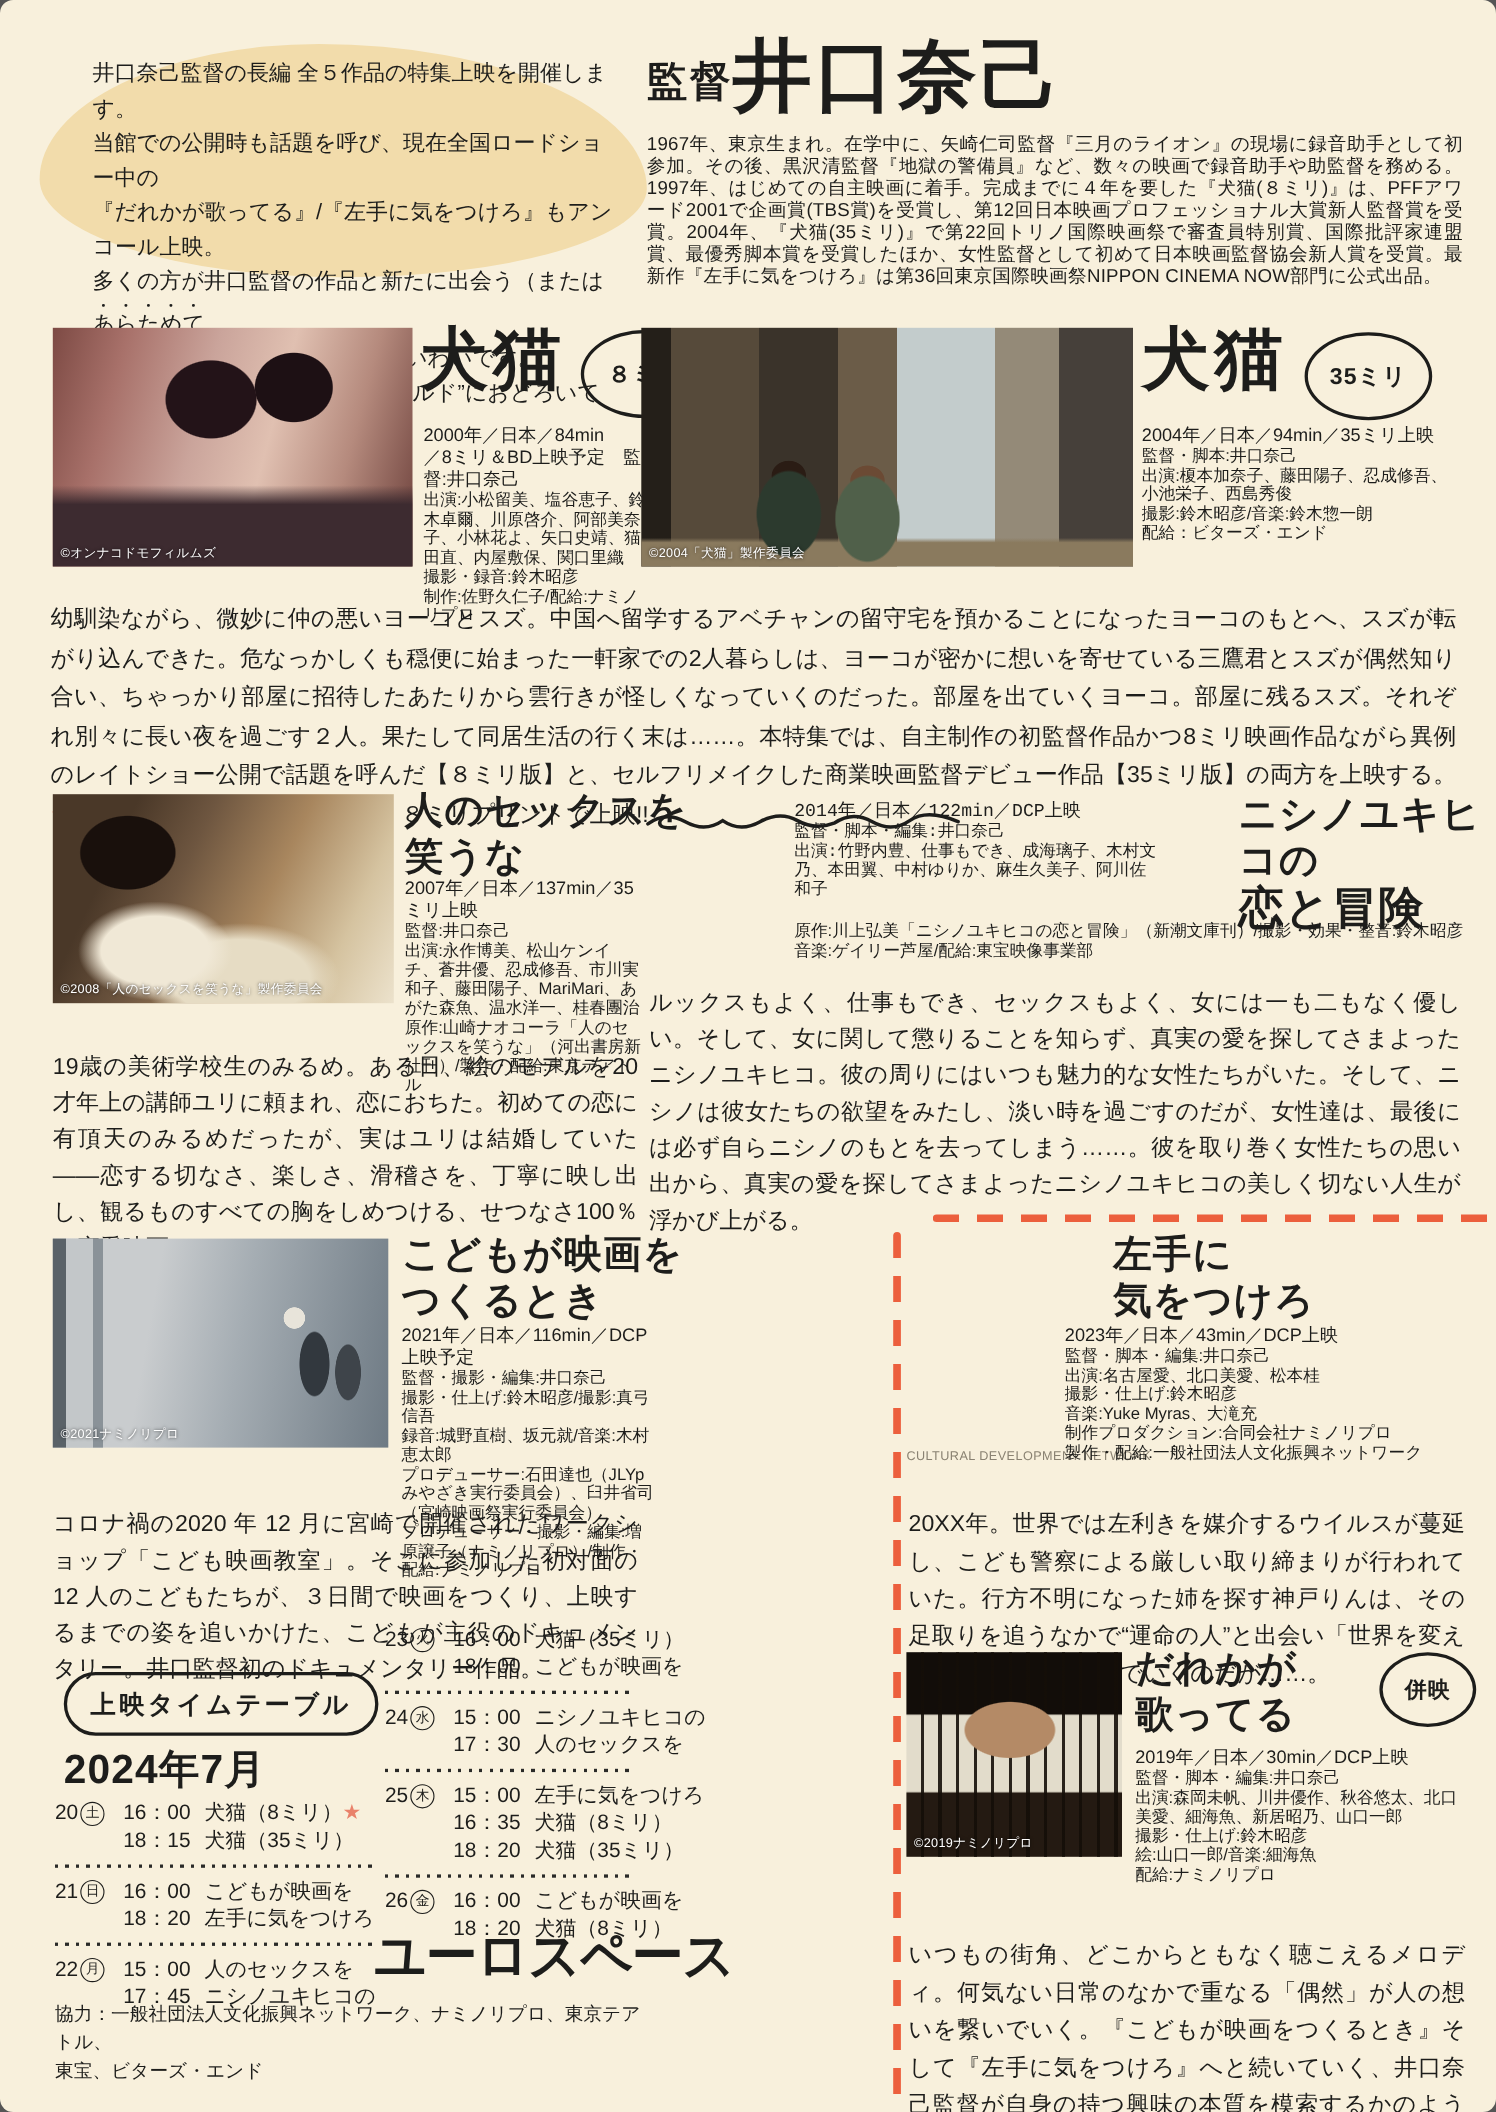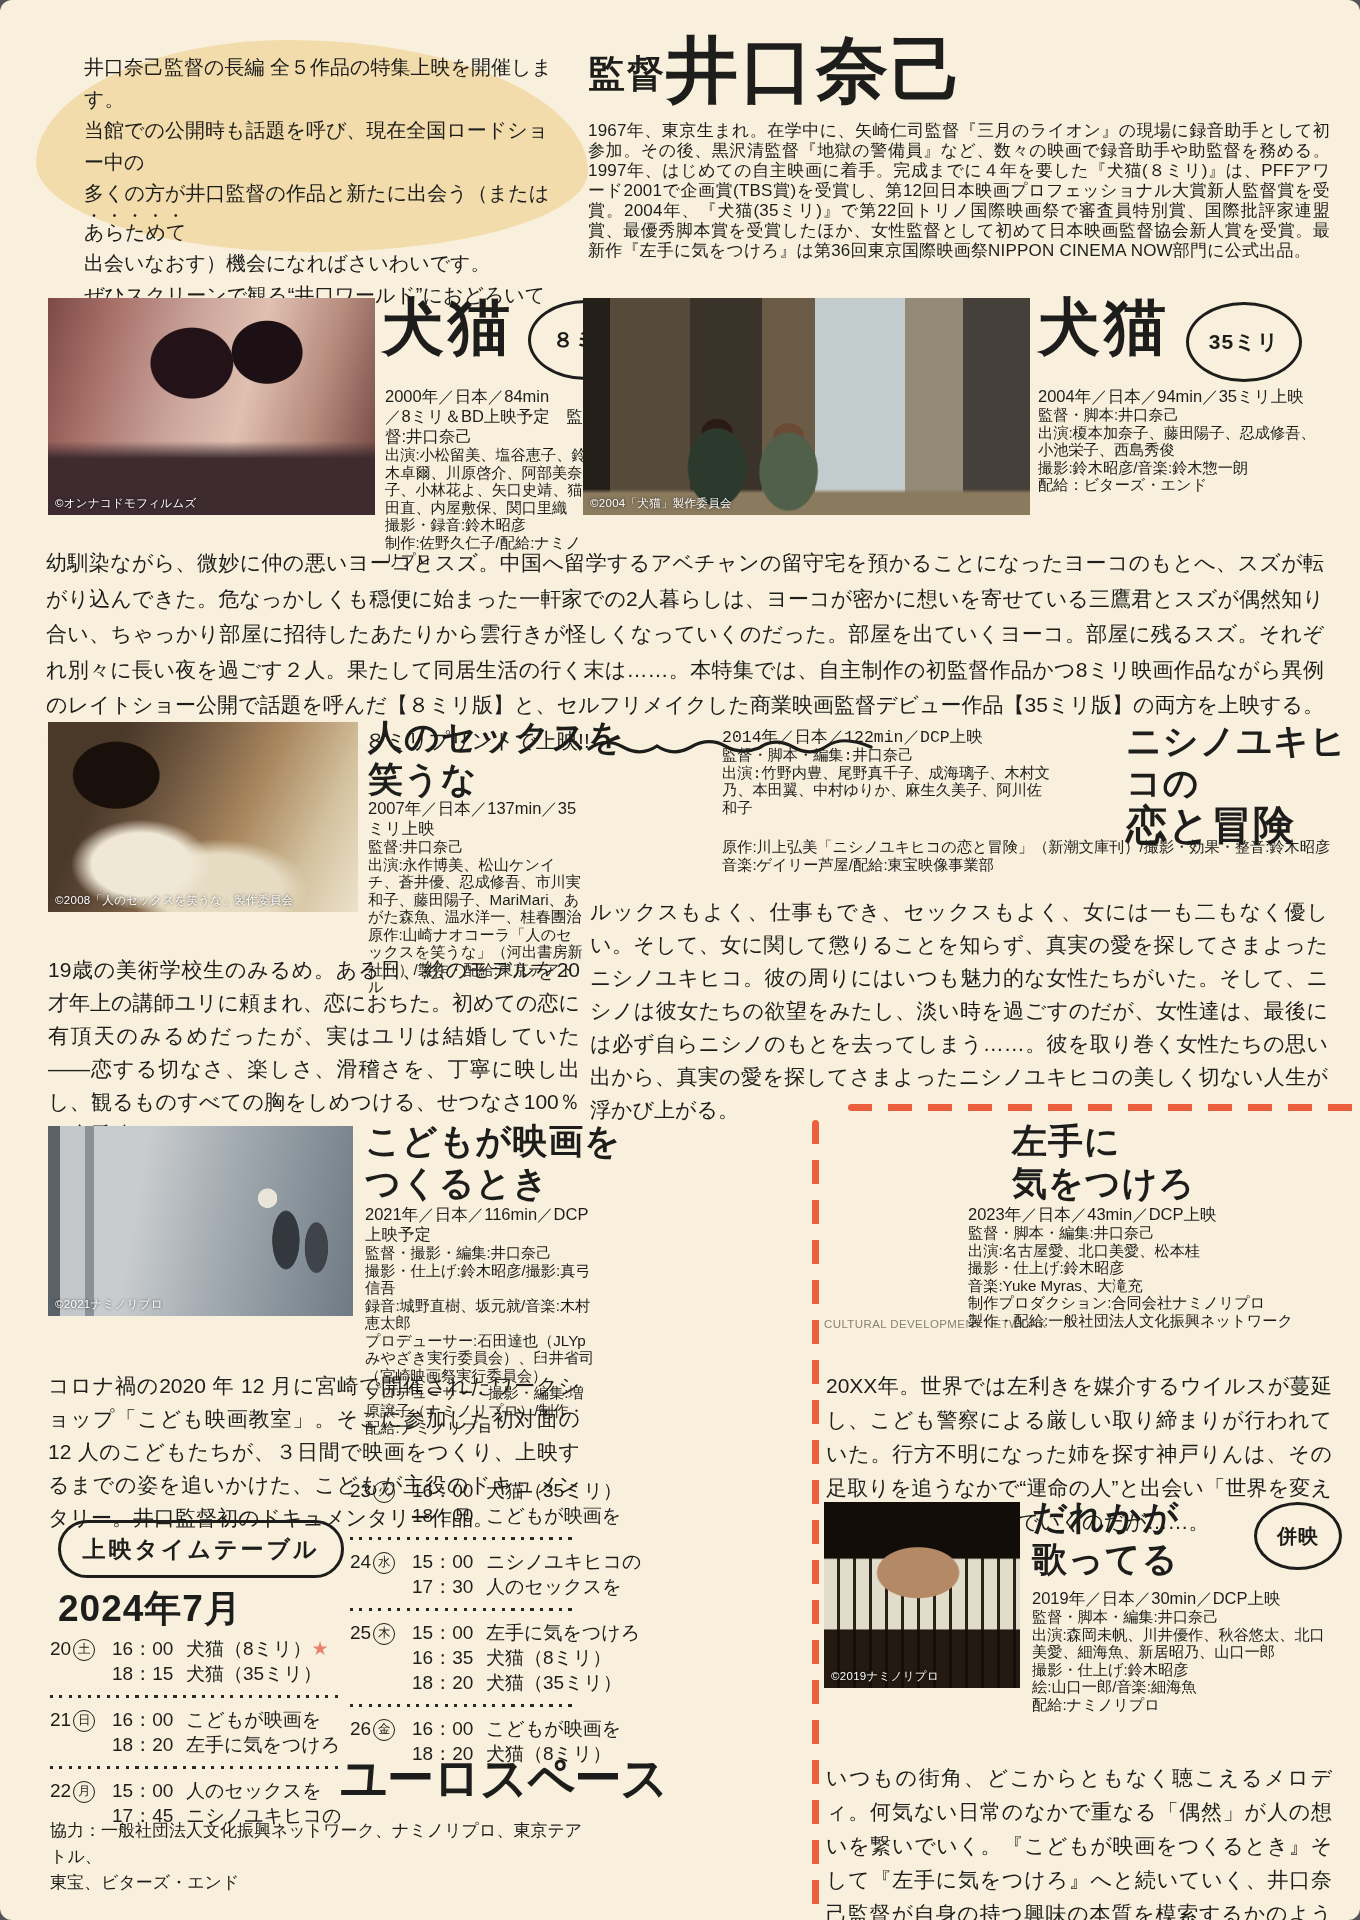--- a/index.html
+++ b/index.html
@@ -153,20 +153,21 @@
 </style>
 </head>
 <body>
 
 <div class="page">
 
   <div class="abs blob"></div>
   <div class="abs intro">
     <p>井口奈己監督の長編 全５作品の特集上映を開催します。</p>
     <p>当館での公開時も話題を呼び、現在全国ロードショー中の</p>
+    <p>『だれかが歌ってる』/『左手に気をつけろ』もアンコール上映。</p>
     <p><span>多くの方が井口監督の作品と新たに出会う（または</span><span class="em-dots">あらためて</span></p>
     <p>出会いなおす）機会になればさいわいです。</p>
     <p>ぜひスクリーンで観る“井口ワールド”におどろいてください。</p>
   </div>
 
   <div class="abs dir-head">
     <span class="dir-label">監督</span>
     <span class="dir-name">井口奈己</span>
   </div>
   <p class="abs bio">1967年、東京生まれ。在学中に、矢崎仁司監督『三月のライオン』の現場に録音助手として初参加。その後、黒沢清監督『地獄の警備員』など、数々の映画で録音助手や助監督を務める。1997年、はじめての自主映画に着手。完成までに４年を要した『犬猫(８ミリ)』は、PFFアワード2001で企画賞(TBS賞)を受賞し、第12回日本映画プロフェッショナル大賞新人監督賞を受賞。2004年、『犬猫(35ミリ)』で第22回トリノ国際映画祭で審査員特別賞、国際批評家連盟賞、最優秀脚本賞を受賞したほか、女性監督として初めて日本映画監督協会新人賞を受賞。最新作『左手に気をつけろ』は第36回東京国際映画祭NIPPON CINEMA NOW部門に公式出品。</p>
@@ -220,21 +221,21 @@
     <p class="spec">2007年／日本／137min／35ミリ上映</p>
     <p>監督:井口奈己</p>
     <p>出演:永作博美、松山ケンイチ、蒼井優、忍成修吾、市川実和子、藤田陽子、MariMari、あがた森魚、温水洋一、桂春團治</p>
     <p>原作:山崎ナオコーラ「人のセックスを笑うな」（河出書房新社刊）/製作・配給:東京テアトル</p>
   </div>
   <p class="abs para p3">19歳の美術学校生のみるめ。ある日、絵のモデルを20才年上の講師ユリに頼まれ、恋におちた。初めての恋に有頂天のみるめだったが、実はユリは結婚していた――恋する切なさ、楽しさ、滑稽さを、丁寧に映し出し、観るものすべての胸をしめつける、せつなさ100％の恋愛映画。</p>
 
   <div class="abs credits cn">
     <p class="spec">2014年／日本／122min／DCP上映</p>
     <p>監督・脚本・編集:井口奈己</p>
-    <p>出演:竹野内豊、尾野真千子、成海璃子、木村文乃、本田翼、中村ゆりか、麻生久美子、阿川佐和子</p>
+    <p>出演:竹野内豊、仕事もでき、成海璃子、木村文乃、本田翼、中村ゆりか、麻生久美子、阿川佐和子</p>
   </div>
   <h3 class="abs ftitle tn">
     <span style="display:block">ニシノユキヒコの</span>
     <span style="display:block;font-size:41px">恋と冒険</span>
   </h3>
   <div class="abs cnw">
     <p>原作:川上弘美「ニシノユキヒコの恋と冒険」（新潮文庫刊）/撮影・効果・整音:鈴木昭彦</p>
     <p>音楽:ゲイリー芦屋/配給:東宝映像事業部</p>
   </div>
   <p class="abs para p4">ルックスもよく、仕事もでき、セックスもよく、女には一も二もなく優しい。そして、女に関して懲りることを知らず、真実の愛を探してさまよったニシノユキヒコ。彼の周りにはいつも魅力的な女性たちがいた。そして、ニシノは彼女たちの欲望をみたし、淡い時を過ごすのだが、女性達は、最後には必ず自らニシノのもとを去ってしまう……。彼を取り巻く女性たちの思い出から、真実の愛を探してさまよったニシノユキヒコの美しく切ない人生が浮かび上がる。</p>

